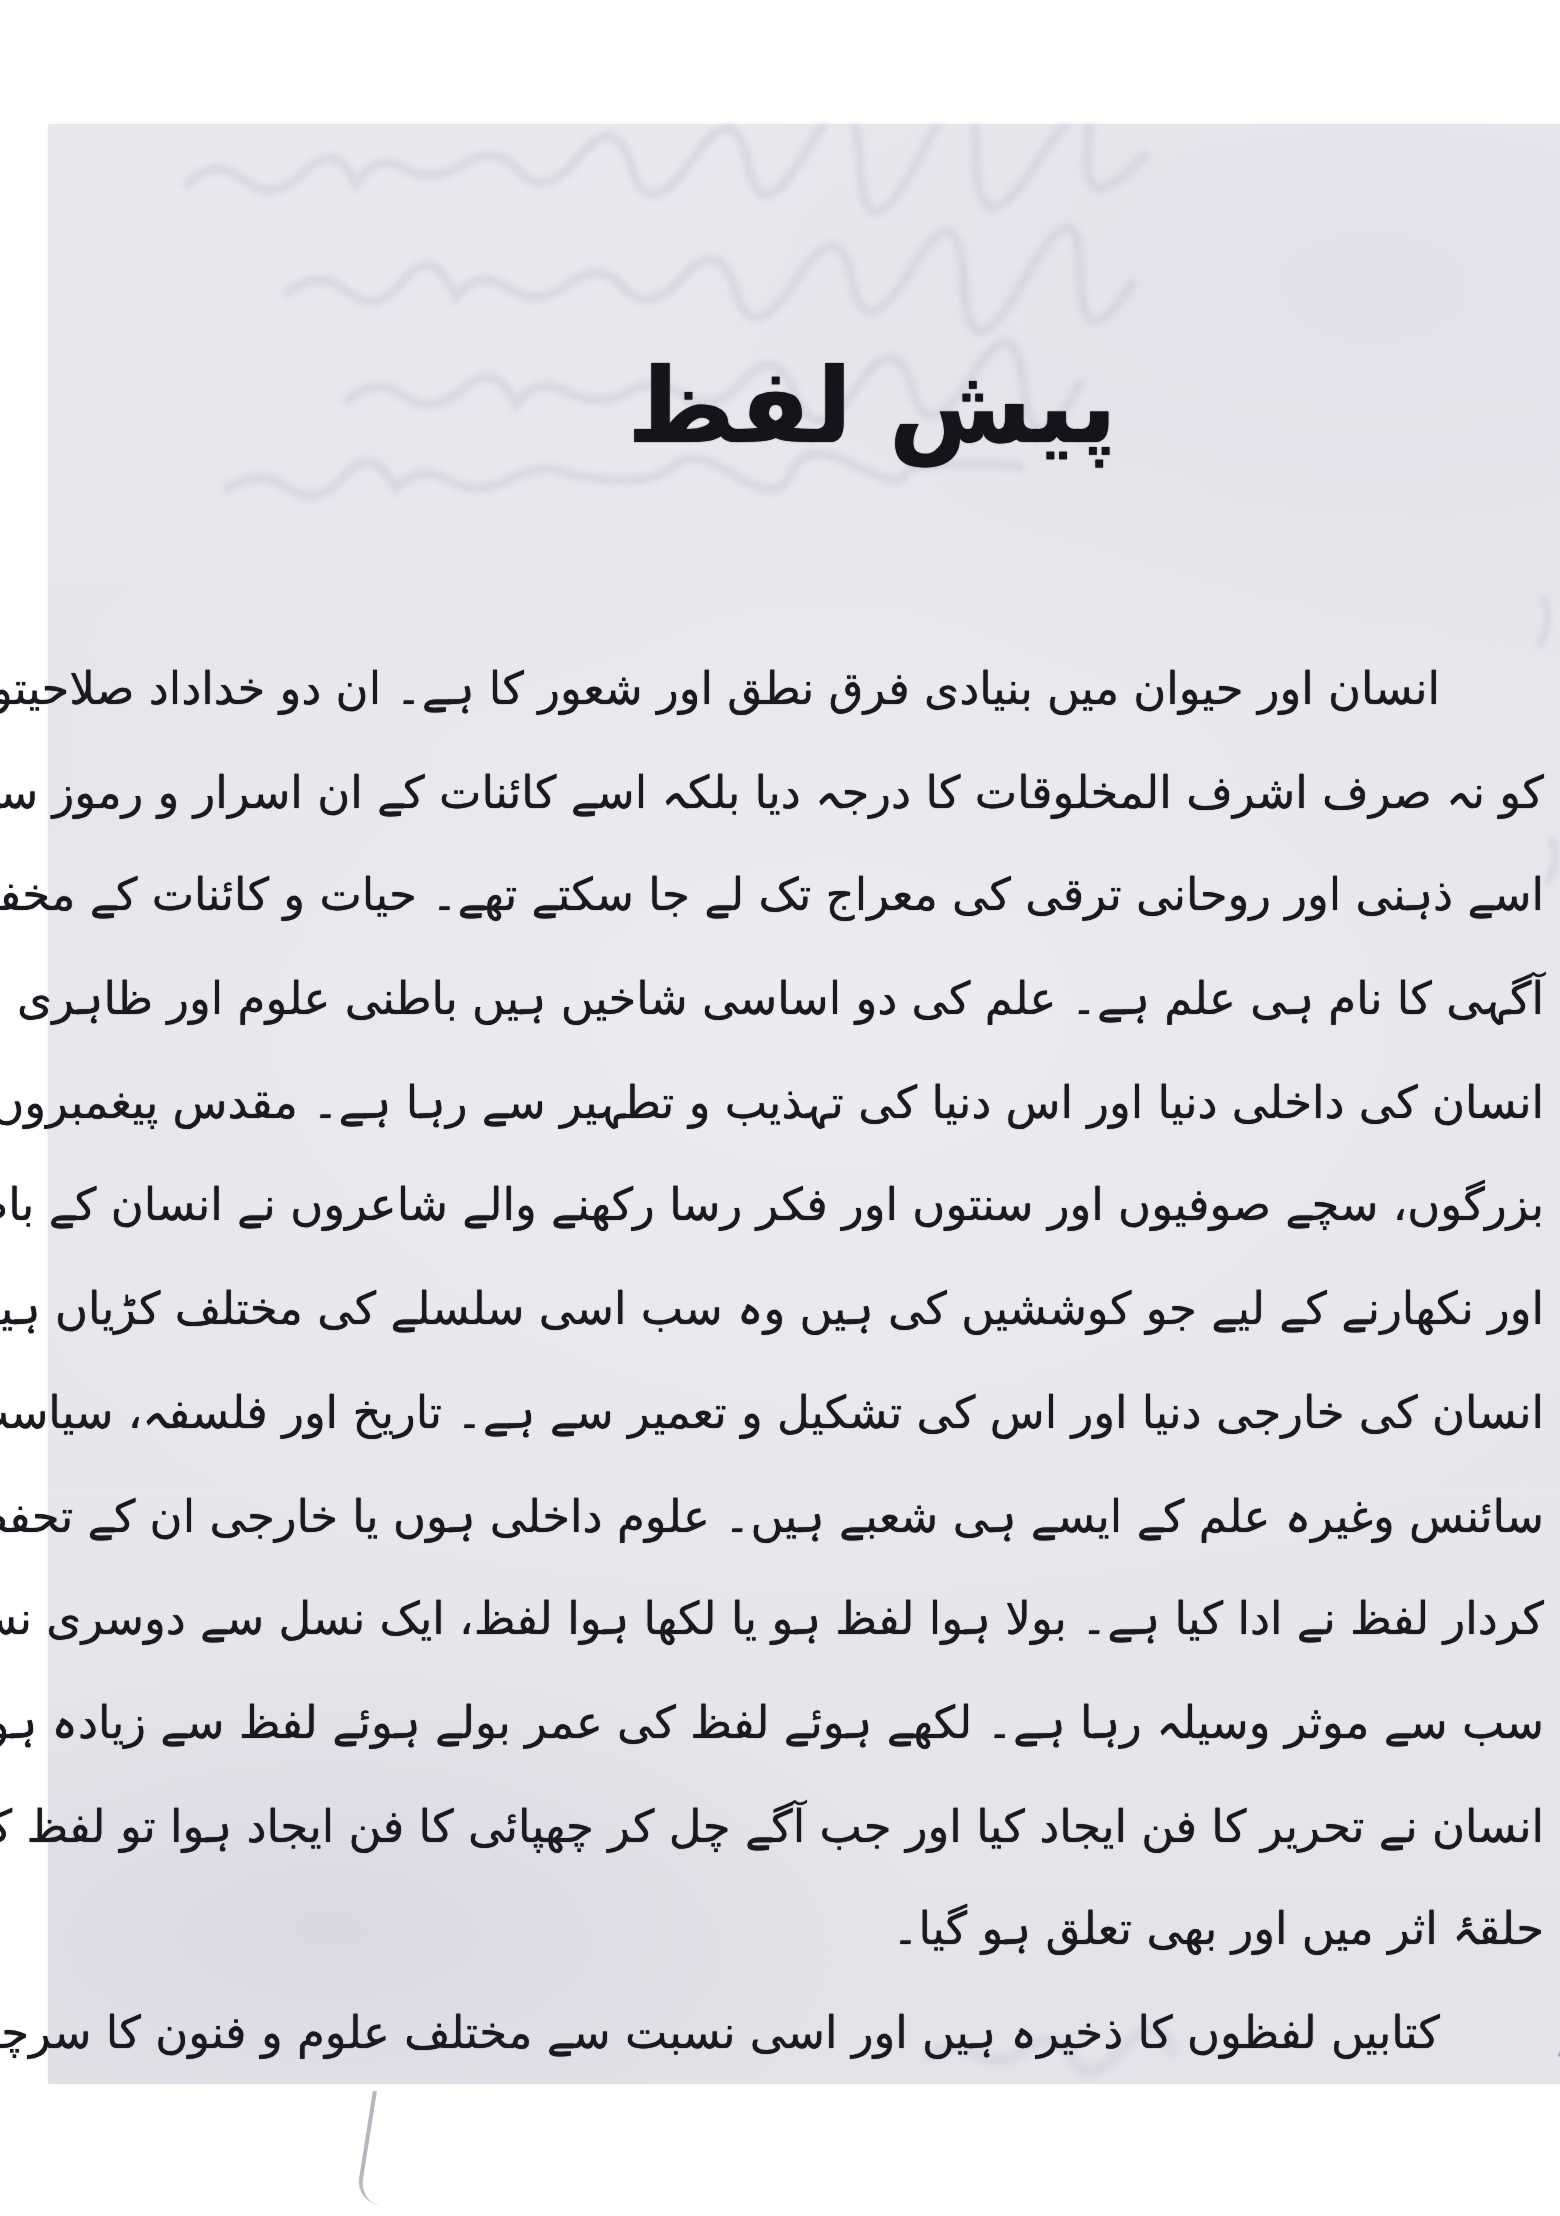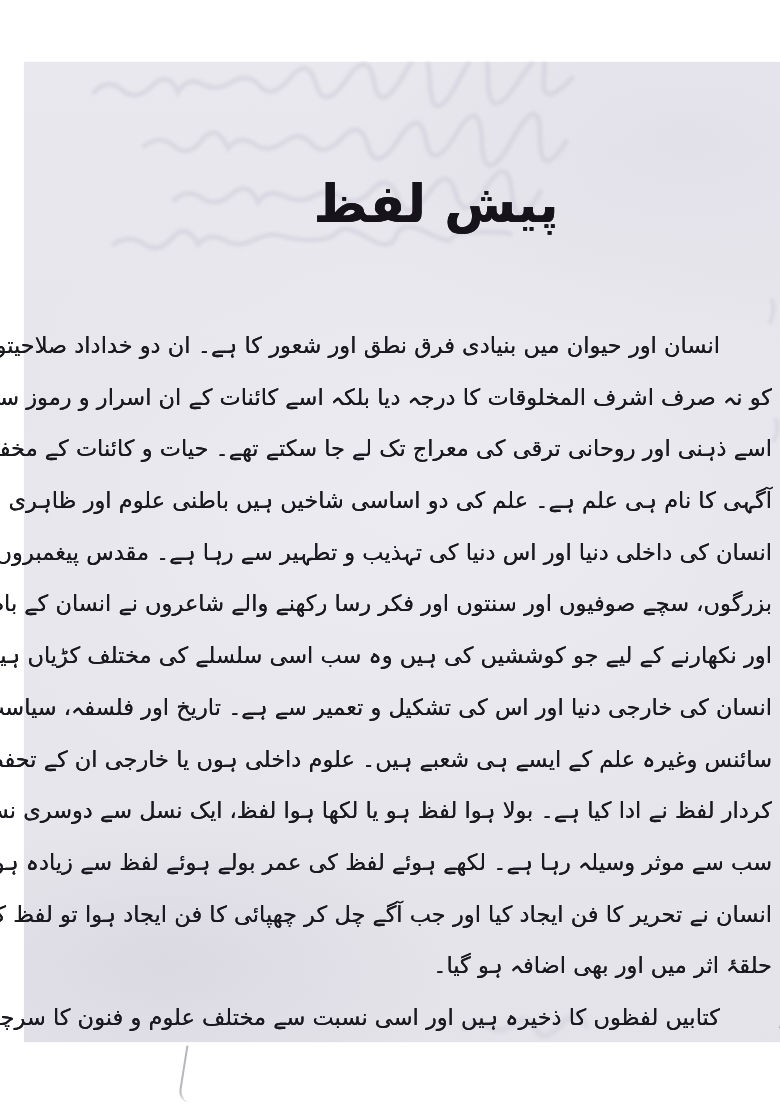--- a/index.html
+++ b/index.html
@@ -92,21 +92,21 @@
         <div class="bline">اسے ذہنی اور روحانی ترقی کی معراج تک لے جا سکتے تھے۔ حیات و کائنات کے مخفی عوامل سے</div>
         <div class="bline">آگہی کا نام ہی علم ہے۔ علم کی دو اساسی شاخیں ہیں باطنی علوم اور ظاہری علوم۔ باطنی علوم کا تعلق</div>
         <div class="bline">انسان کی داخلی دنیا اور اس دنیا کی تہذیب و تطہیر سے رہا ہے۔ مقدس پیغمبروں کے علاوہ، خدا رسیدہ</div>
         <div class="bline">بزرگوں، سچے صوفیوں اور سنتوں اور فکر رسا رکھنے والے شاعروں نے انسان کے باطن کو سنوارنے</div>
         <div class="bline">اور نکھارنے کے لیے جو کوششیں کی ہیں وہ سب اسی سلسلے کی مختلف کڑیاں ہیں۔ ظاہری علوم کا تعلق</div>
         <div class="bline">انسان کی خارجی دنیا اور اس کی تشکیل و تعمیر سے ہے۔ تاریخ اور فلسفہ، سیاست اور اقتصاد، سماج اور</div>
         <div class="bline">سائنس وغیرہ علم کے ایسے ہی شعبے ہیں۔ علوم داخلی ہوں یا خارجی ان کے تحفظ و ترویج میں بنیادی</div>
         <div class="bline">کردار لفظ نے ادا کیا ہے۔ بولا ہوا لفظ ہو یا لکھا ہوا لفظ، ایک نسل سے دوسری نسل تک علم کی منتقلی کا</div>
         <div class="bline">سب سے موثر وسیلہ رہا ہے۔ لکھے ہوئے لفظ کی عمر بولے ہوئے لفظ سے زیادہ ہوتی ہے۔ اسی لیے</div>
         <div class="bline">انسان نے تحریر کا فن ایجاد کیا اور جب آگے چل کر چھپائی کا فن ایجاد ہوا تو لفظ کی زندگی اور اس کے</div>
-        <div class="bline end">حلقۂ اثر میں اور بھی اضافہ ہو گیا۔</div>
+        <div class="bline end">حلقۂ اثر میں اور بھی تعلق ہو گیا۔</div>
         <div class="bline indent">کتابیں لفظوں کا ذخیرہ ہیں اور اسی نسبت سے مختلف علوم و فنون کا سرچشمہ۔ قومی کونسل</div>
       </div>
 
     <div class="pencil-curve"></div>
     <div class="pencil-slash"></div>
 
   </div>
 </div>
 
 </body></html>

